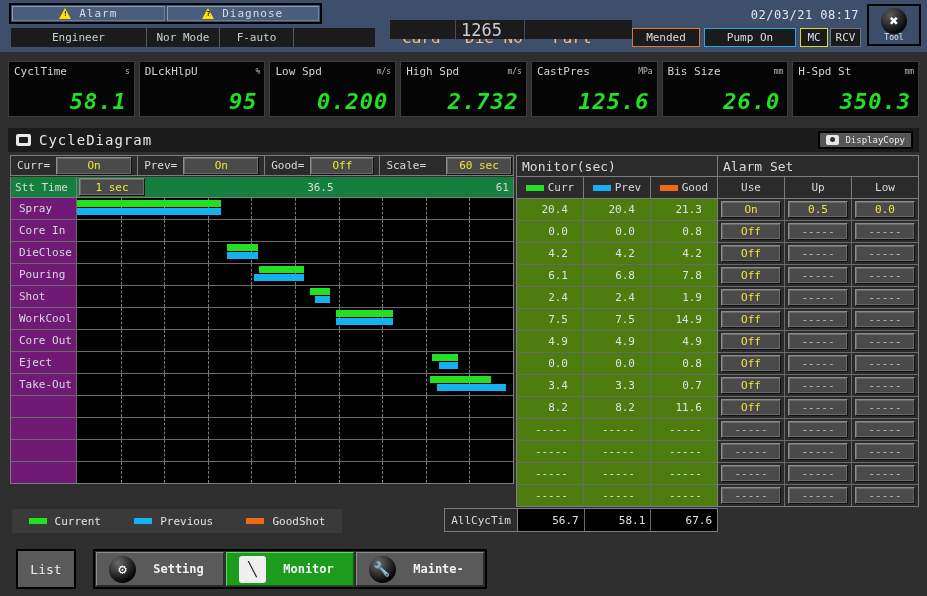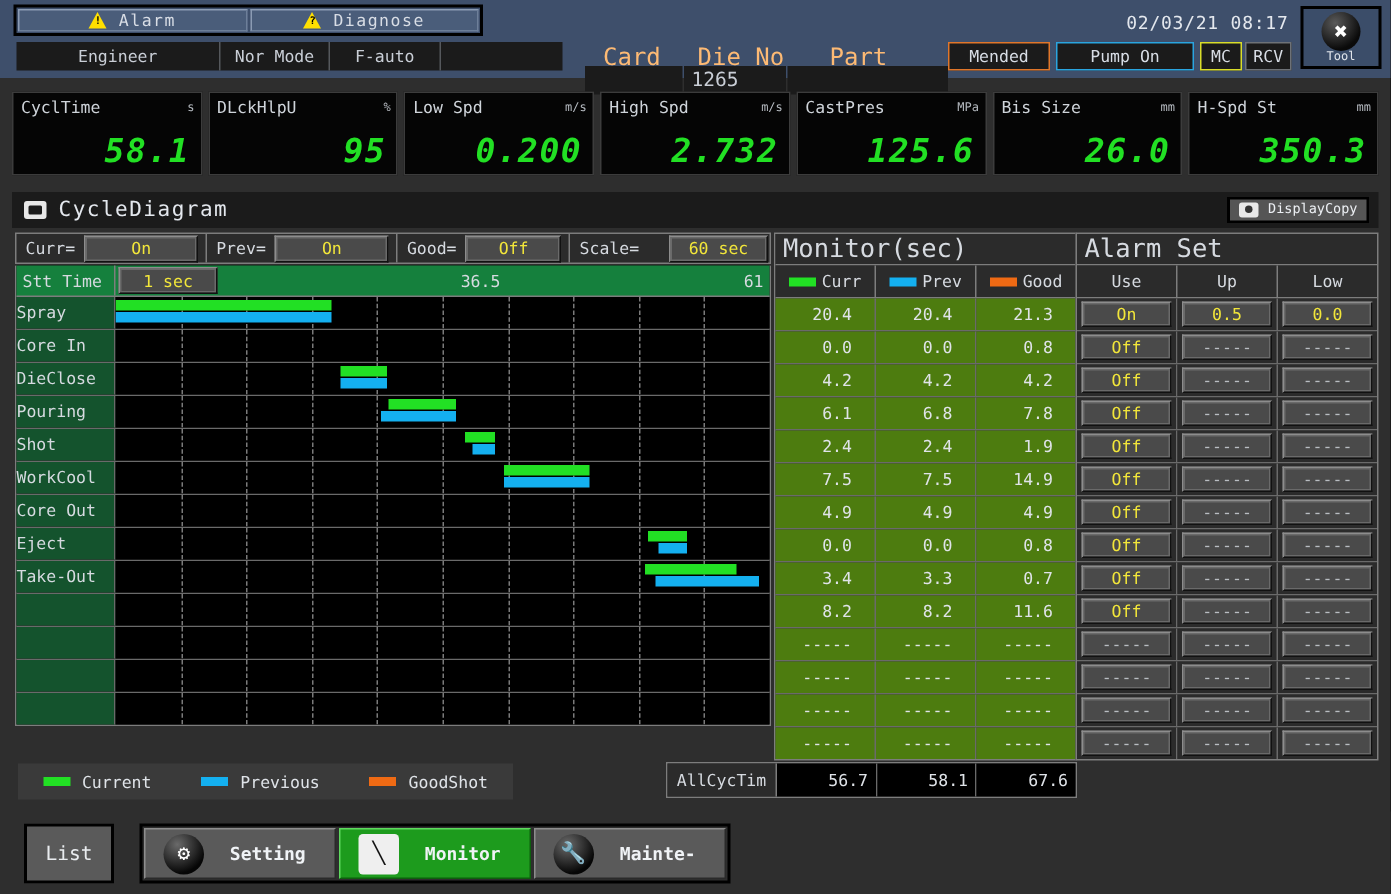--- a/index.html
+++ b/index.html
@@ -27,22 +27,22 @@
   .warn-ico.q::after{content:"?";}
 
   .status-bar{position:absolute;left:11px;top:28px;width:364px;height:19px;
               background:#1b1b1b;display:flex;align-items:center;
               color:#c9ced6;font-size:11px;}
   .sb-cell{height:100%;display:flex;align-items:center;justify-content:center;
            border-right:1px solid #55585c;}
   .sb-cell:last-child{border-right:none;}
 
   .lbl-top{position:absolute;color:#fdba74;font-size:16px;top:28px;}
-  .fld{position:absolute;top:44px;height:19px;background:#1b1b1b;
-       color:#c9ced6;font-size:13px;display:flex;align-items:center;
+  .fld{position:absolute;top:20px;height:19px;background:#1b1b1b;
+       color:#c9ced6;font-size:17px;display:flex;align-items:center;
        padding-left:5px;box-sizing:border-box;}
 
   .tag{position:absolute;top:28px;height:19px;background:#1b1b1b;
        display:flex;align-items:center;justify-content:center;
        color:#d8dde5;font-size:11px;box-sizing:border-box;}
   .tag.orange{border:1px solid #e0762a;}
   .tag.blue{border:1px solid #2aa5e0;}
   .tag.yellow{border:1px solid #d9dd2a;}
   .tag.grey{border:1px solid #6e7277;}
 
@@ -111,36 +111,36 @@
   .ax-btn{width:64px;height:16px;margin-left:2px;background:#4a4a4a;
           border:1px solid #111;border-top-color:#8d8d8d;
           border-left-color:#8d8d8d;box-shadow:inset 0 0 0 1px #6a6a6a;
           display:flex;align-items:center;justify-content:center;
           color:#f2e63a;font-size:11px;}
   .ax-mid{flex:1;text-align:center;color:#d6dae0;font-size:11px;}
   .ax-end{color:#d6dae0;font-size:11px;padding-right:4px;}
 
   .grow{display:flex;height:21px;border-bottom:1px solid #6a6a6a;}
   .grow:last-child{border-bottom:none;}
-  .g-lbl{width:66px;color:#d6dae0;font-size:11px;padding-left:0;
+  .g-lbl{width:66px;color:#d6dae0;font-size:11px;padding-left:8px;
          box-sizing:border-box;border-right:1px solid #6a6a6a;
-         display:flex;align-items:center;background:#14532d;}
+         display:flex;align-items:center;background:#701a75;}
   .g-track{flex:1;position:relative;background:#000;overflow:hidden;}
   .gridline{position:absolute;top:0;bottom:0;width:0;
             border-left:1px dashed #7a7a7a;}
   .bar{position:absolute;height:7px;}
   .bar.cur{top:2px;background:#22e024;}
   .bar.prev{top:10px;background:#14b0f0;}
 
   
   .rt{position:absolute;top:155px;border:1px solid #7d7d7d;
       box-sizing:border-box;background:#2b2b2b;}
   #monitor-tbl{left:516px;width:202px;}
   #alarm-tbl{left:717px;width:202px;}
-  .rt-title{height:20px;color:#d6dae0;font-size:17px;padding-left:5px;
+  .rt-title{height:20px;color:#d6dae0;font-size:13px;padding-left:5px;
             display:flex;align-items:center;background:#2b2b2b;
             border-bottom:1px solid #7d7d7d;}
   .rt-head{display:flex;height:21px;border-bottom:1px solid #7d7d7d;
            background:#2b2b2b;}
   .rt-hc{flex:1;display:flex;align-items:center;justify-content:center;gap:4px;
          color:#d6dae0;font-size:11px;border-right:1px solid #7d7d7d;}
   .rt-hc:last-child{border-right:none;}
   .sw{width:18px;height:6px;display:inline-block;}
   .rt-row{display:flex;height:21px;border-bottom:1px solid #6a6a6a;}
   .rt-row:last-child{border-bottom:none;}

